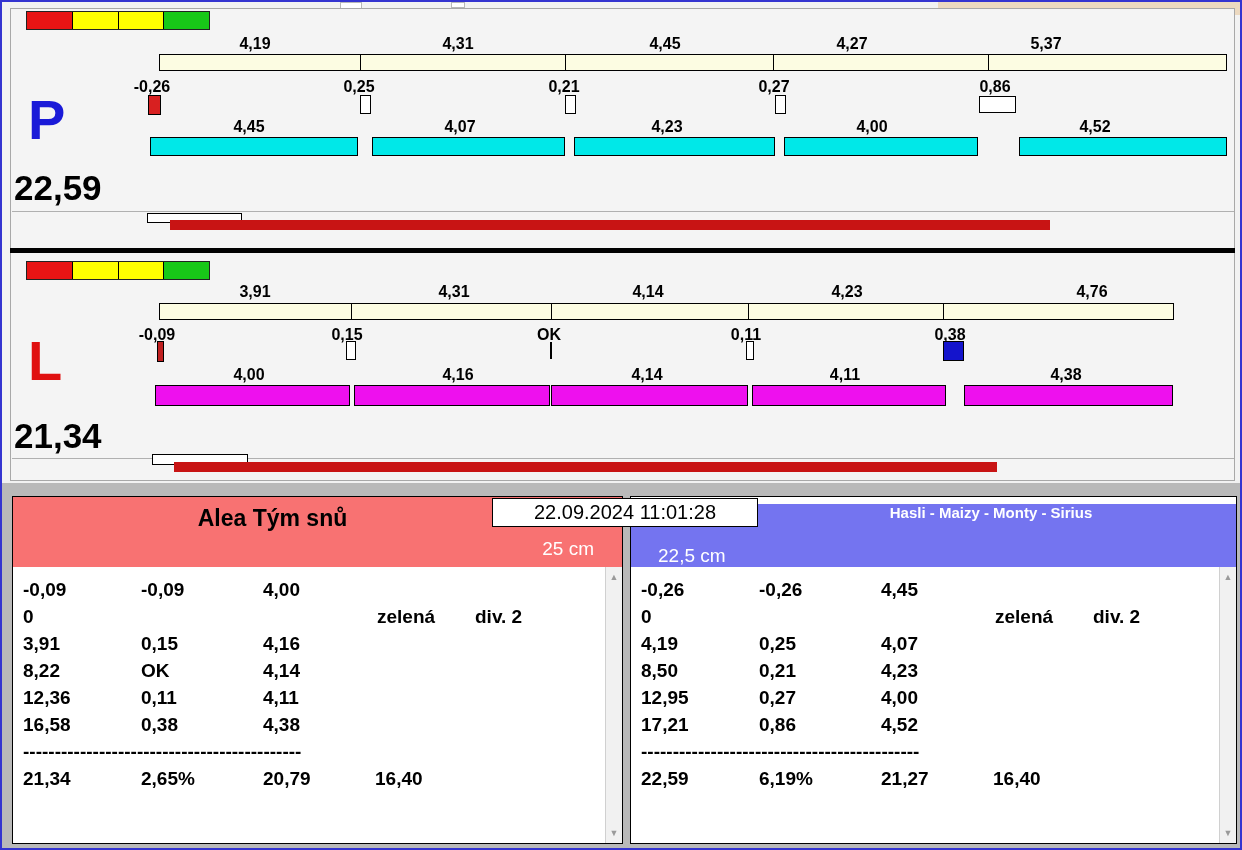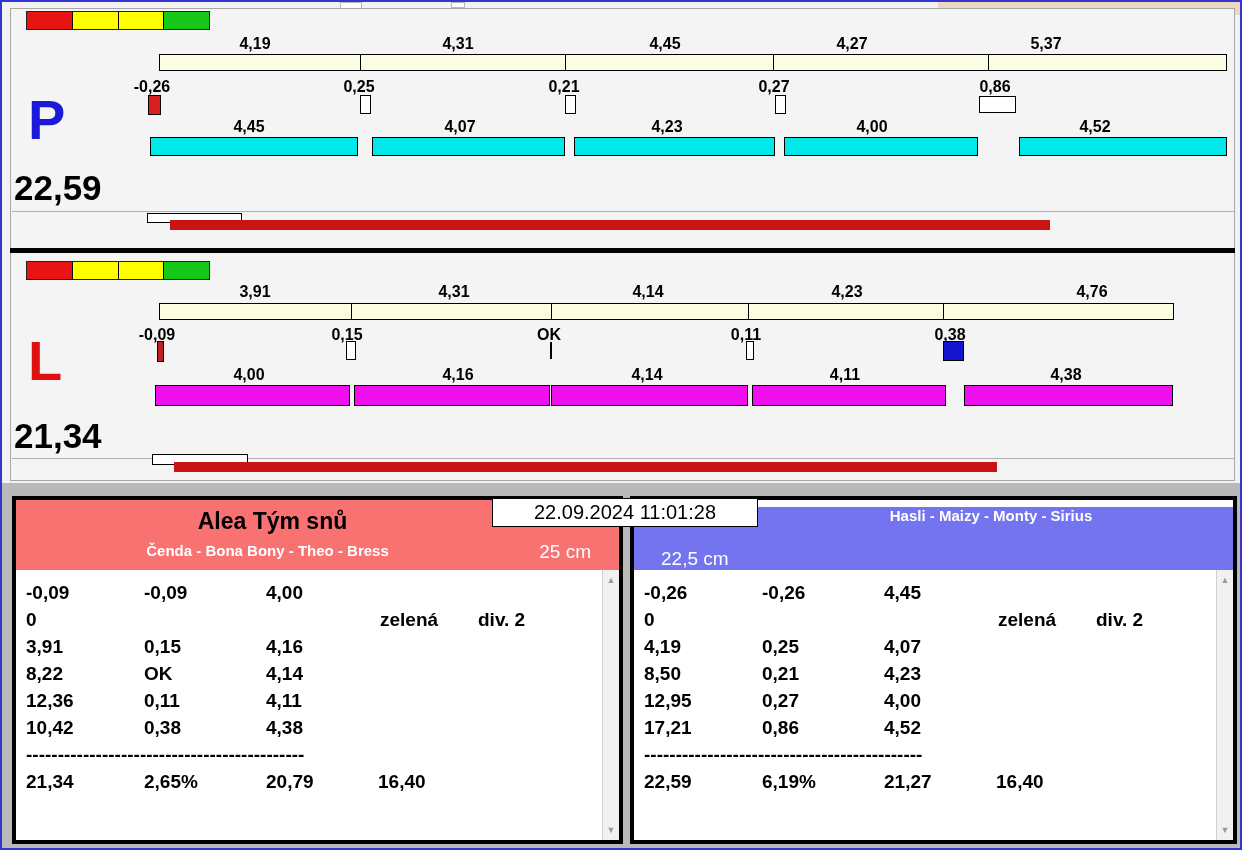--- a/index.html
+++ b/index.html
@@ -23,21 +23,21 @@
   .mbar { position:absolute; top:383px; height:21px; background:#ee10ee; border:1px solid #000; }
   .letter { position:absolute; left:26px; font-size:56px; font-weight:bold; line-height:1; }
   .letter-p { top:90px; color:#1a1ad8; }
   .letter-l { top:331px; color:#e01010; }
   .total { position:absolute; left:12px; font-size:35px; font-weight:bold; color:#000; }
   .marker { position:absolute; border:1px solid #000; background:#fff; }
   .track { position:absolute; left:10px; width:1222px; height:1px; background:#b0b0b0; }
   .progress { position:absolute; background:#c81414; }
   .divider { position:absolute; left:8px; top:246px; width:1225px; height:5px; background:#000; }
   .bottom-band { position:absolute; left:0; right:0; top:481px; bottom:0; background:#b9b9b9; }
-  .team-panel { position:absolute; top:494px; height:348px; border:4px solid #000000; background:#fff; }
+  .team-panel { position:absolute; top:494px; height:348px; border:1px solid #000000; background:#fff; }
   .team-left  { left:10px;  width:611px; }
   .team-right { left:628px; width:607px; }
   .team-header { position:relative; height:70px; color:#000; }
   .team-left  .team-header { background:#f87272; }
   .team-right .team-header { background:#7474f0; }
   .team-title { font-size:23px; font-weight:bold; text-align:center; padding-top:8px; }
   .team-left  .team-title { padding-right:90px; }
   .team-right .team-title { padding-left:115px; }
   .team-players { font-size:15px; font-weight:bold; color:#fff; text-align:center; margin-top:7px; }
   .team-left  .team-players { padding-right:100px; }
@@ -179,21 +179,20 @@
     <div class="track" style="top:456px"></div>
     <div class="marker" style="left:150px;top:452px;width:96px;height:11px"></div>
     <div class="progress" style="left:172px;top:460px;width:823px;height:10px"></div>
   </section>
 
   <div class="bottom-band"></div>
 
   <div class="team-panel team-left">
     <div class="team-header">
       <div class="team-title">Alea Tým snů</div>
-      <div class="team-players">Čenda - Bona Bony - Theo - Bress</div>
       <span class="distance">25 cm</span>
     </div>
     <div class="team-body">
       <div class="row">
         <span class="c c1">-0,09</span>
         <span class="c c2">-0,09</span>
         <span class="c c3">4,00</span>
         <span class="c c4"></span>
         <span class="c c5"></span>
       </div>
@@ -219,21 +218,21 @@
         <span class="c c5"></span>
       </div>
       <div class="row">
         <span class="c c1">12,36</span>
         <span class="c c2">0,11</span>
         <span class="c c3">4,11</span>
         <span class="c c4"></span>
         <span class="c c5"></span>
       </div>
       <div class="row">
-        <span class="c c1">10,42</span>
+        <span class="c c1">16,58</span>
         <span class="c c2">0,38</span>
         <span class="c c3">4,38</span>
         <span class="c c4"></span>
         <span class="c c5"></span>
       </div>
       <div class="sep-row">--------------------------------------------</div>
       <div class="row sum">
         <span class="c c1">21,34</span>
         <span class="c c2">2,65%</span>
         <span class="c c3">20,79</span>

